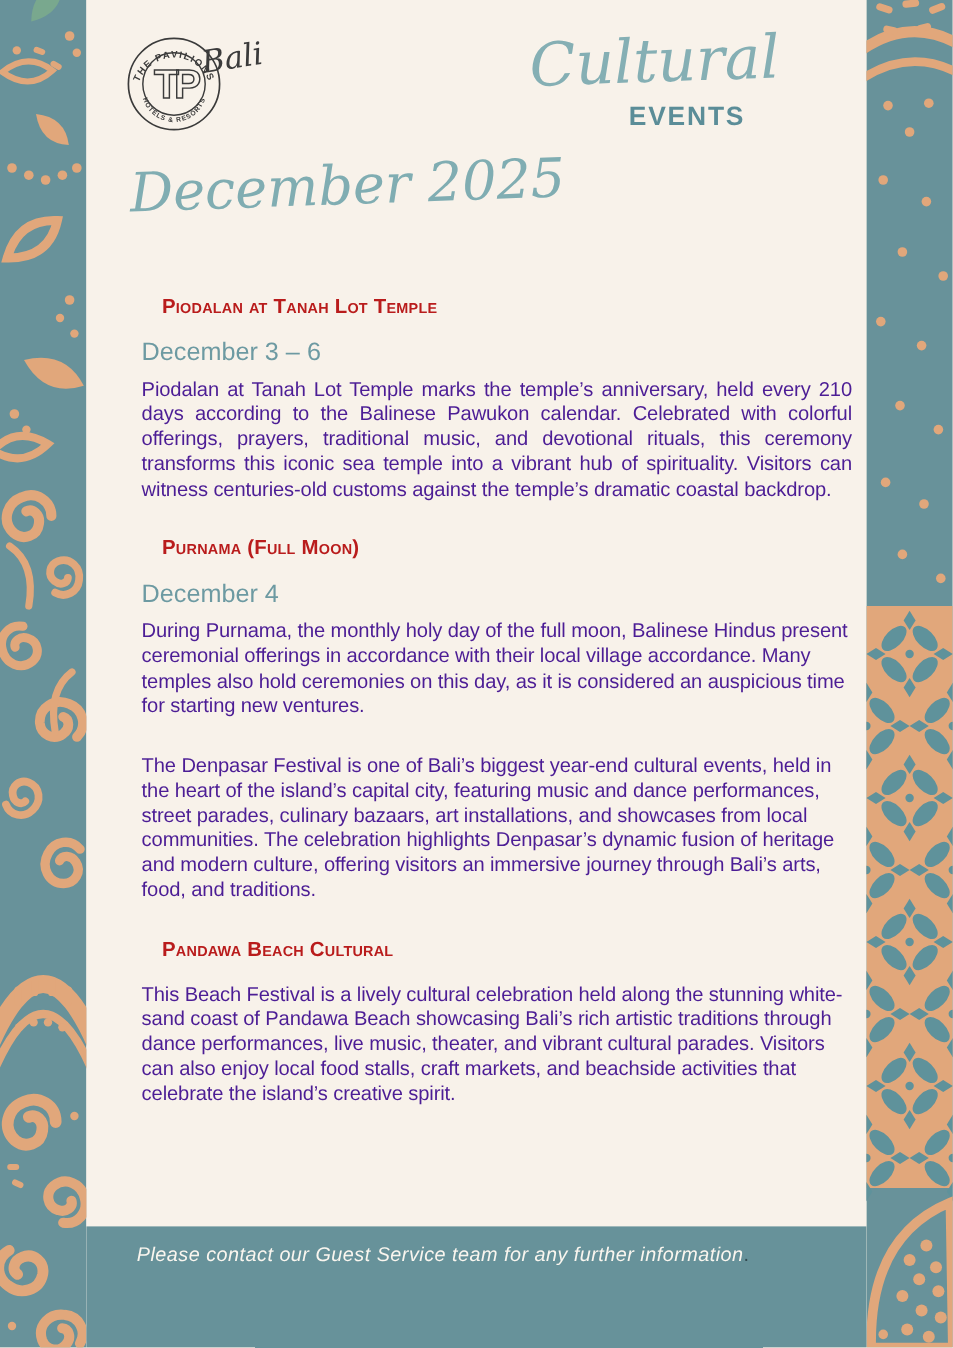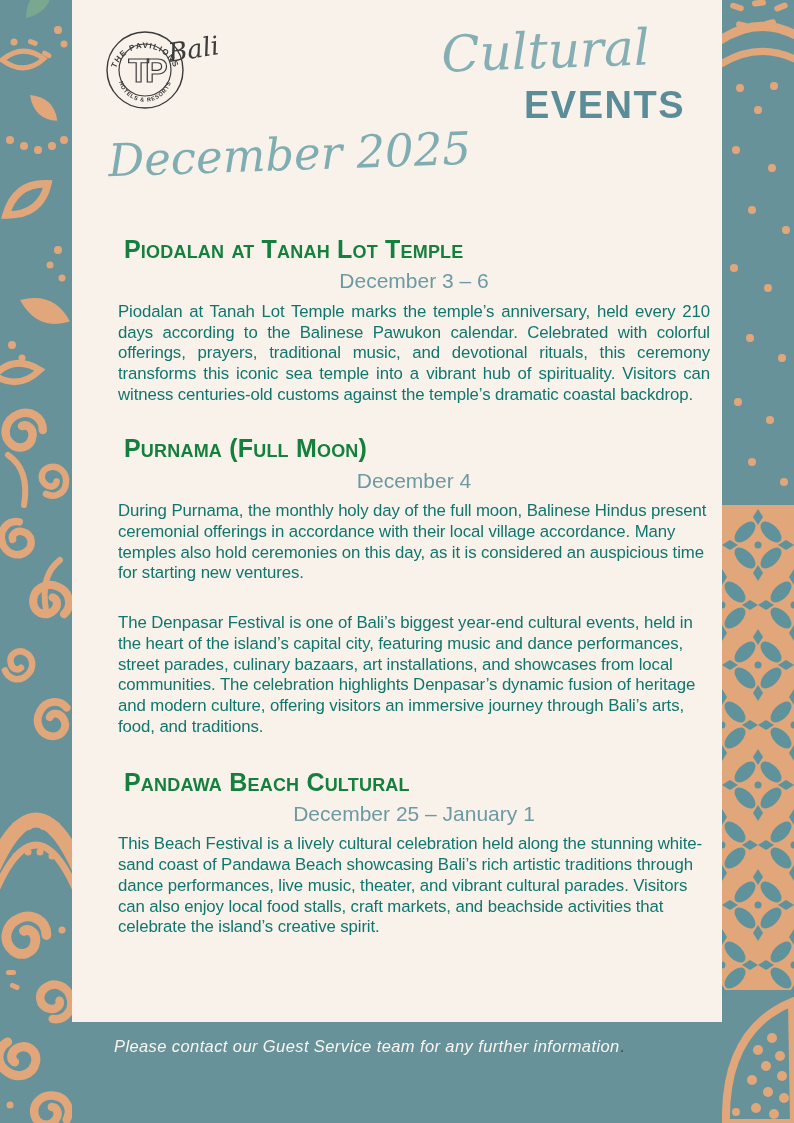--- a/index.html
+++ b/index.html
@@ -26,40 +26,40 @@
   }
 
   
   .title-script{
     position:absolute;left:438px;top:24px;width:215px;text-align:center;
     font-family:"DejaVu Serif",cursive,serif;font-style:italic;
     font-size:50px;line-height:1.1;color:#85afb4;transform:rotate(-2deg);
   }
   .title-caps{
     position:absolute;left:524px;top:84px;
-    font-size:38px;font-weight:600;letter-spacing:1.5px;color:#5b8d98;text-align:center;
+    font-size:22px;font-weight:600;letter-spacing:1.5px;color:#5b8d98;text-align:center;
   }
   .month-title{
     position:absolute;left:108px;top:128px;
     font-family:"DejaVu Serif",cursive,serif;font-style:italic;
     font-size:45px;color:#80adb2;transform:rotate(-2deg);white-space:nowrap;
   }
 
   
   .events{position:absolute;left:118px;top:229px;width:592px;}
   .event h3{
-    margin:6px;font-size:25px;line-height:1.13;font-weight:700;
-    font-variant:small-caps;letter-spacing:0.2px;color:#15803d;
+    margin:17px;font-size:17px;line-height:1.13;font-weight:700;
+    font-variant:small-caps;letter-spacing:0.2px;color:#b91c1c;
   }
   .event .date{
-    margin:1px 0 0 0;font-size:21px;line-height:1.12;font-weight:400;color:#6d9aa2;text-align:center;
+    margin:1px 0 0 0;font-size:21px;line-height:1.12;font-weight:400;color:#6d9aa2;
   }
   .event p{
     margin:9px 0 0 0;font-size:16.8px;line-height:1.235;
-    color:#0f766e;letter-spacing:-0.1px;
+    color:#4c1d95;letter-spacing:-0.1px;
   }
   .event.justified p{text-align:justify;}
   .event+.event{margin-top:29px;}
   .event:nth-child(4){margin-top:30px;}
 
   
   .footer{
     position:absolute;left:72px;right:72px;top:1022px;bottom:0;
     background:#67929a;color:#faf6ef;
     font-style:italic;font-size:16.5px;letter-spacing:0.4px;
@@ -267,21 +267,20 @@
       <div class="date">December 4</div>
       <p>During Purnama, the monthly holy day of the full moon, Balinese Hindus present ceremonial offerings in accordance with their local village accordance. Many temples also hold ceremonies on this day, as it is considered an auspicious time for starting new ventures.</p>
     </article>
 
     <article class="event">
       <p>The Denpasar Festival is one of Bali’s biggest year-end cultural events, held in the heart of the island’s capital city, featuring music and dance performances, street parades, culinary bazaars, art installations, and showcases from local communities. The celebration highlights Denpasar’s dynamic fusion of heritage and modern culture, offering visitors an immersive journey through Bali’s arts, food, and traditions.</p>
     </article>
 
     <article class="event">
       <h3>Pandawa Beach Cultural</h3>
-      <div class="date">December 25 – January 1</div>
       <p>This Beach Festival is a lively cultural celebration held along the stunning white-sand coast of Pandawa Beach showcasing Bali’s rich artistic traditions through dance performances, live music, theater, and vibrant cultural parades. Visitors can also enjoy local food stalls, craft markets, and beachside activities that celebrate the island’s creative spirit.</p>
     </article>
 
   </div>
 
   <div class="footer">
     <span>Please contact our Guest Service team for any further information</span><span class="period">.</span>
   </div>
 
 </div>

